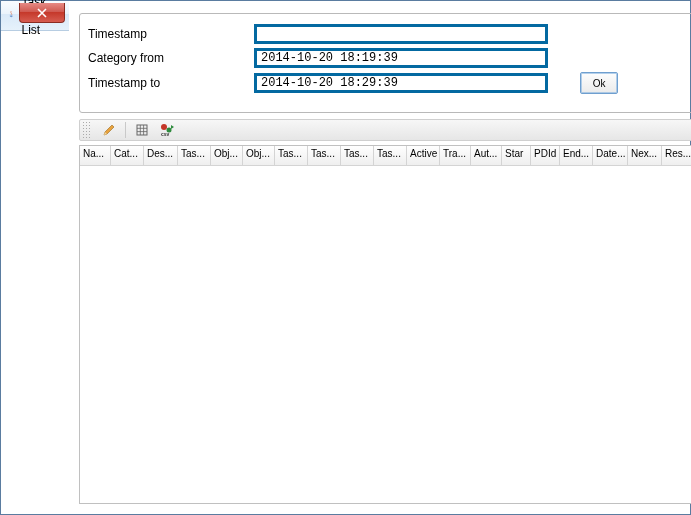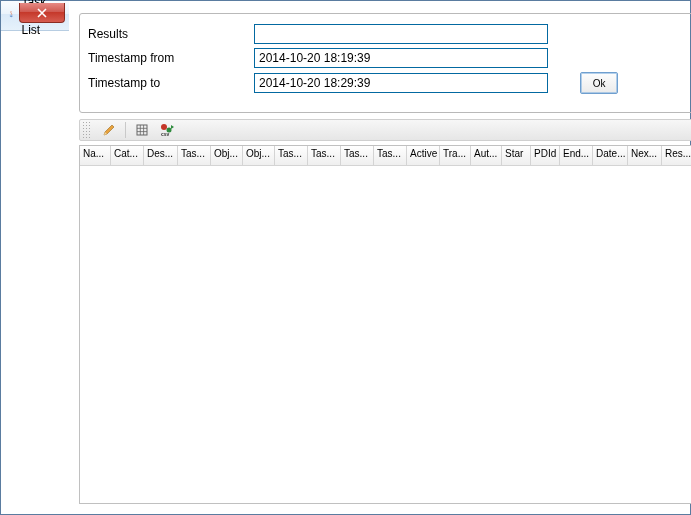--- a/index.html
+++ b/index.html
@@ -61,24 +61,24 @@
     margin: 4px 0;
   }
   .form-label {
     width: 166px;
     color: #000;
     font-size: 12px;
   }
   .form-input {
     width: 294px;
     height: 20px;
-    border: 1px solid #0369a1;
+    border: 3px solid #0369a1;
     padding: 1px 4px;
     font-size: 12px;
-    font-family: Liberation Sans, sans-serif;
+    font-family: Liberation Mono, monospace;
     background: #fff;
   }
 
   .ok-btn {
     width: 38px; height: 22px;
     margin-left: 32px;
     background: linear-gradient(to bottom, #fdfdfd, #ebebeb);
     border: 1px solid #6f9fcf;
     box-shadow: inset 0 0 0 1px rgba(131,179,224,0.6);
     font-size: 10px;
@@ -158,25 +158,25 @@
       <svg viewBox="0 0 10 10">
         <path d="M1 1 L9 9 M9 1 L1 9" stroke="#fff" stroke-width="1.6"></path>
       </svg>
     </div>
   </div>
 
   <div class="content">
 
     <div class="form-panel">
       <div class="form-row">
-        <span class="form-label">Results</span>
+        <span class="form-label">Timestamp</span>
         <input class="form-input" value="" style="">
       </div>
       <div class="form-row">
-        <span class="form-label">Timestamp from</span>
+        <span class="form-label">Category from</span>
         <input class="form-input" value="2014-10-20 18:19:39" style="">
       </div>
       <div class="form-row">
         <span class="form-label">Timestamp to</span>
         <input class="form-input" value="2014-10-20 18:29:39" style="">
         <button class="ok-btn">Ok</button>
       </div>
     </div>
 
     <div class="toolbar">

